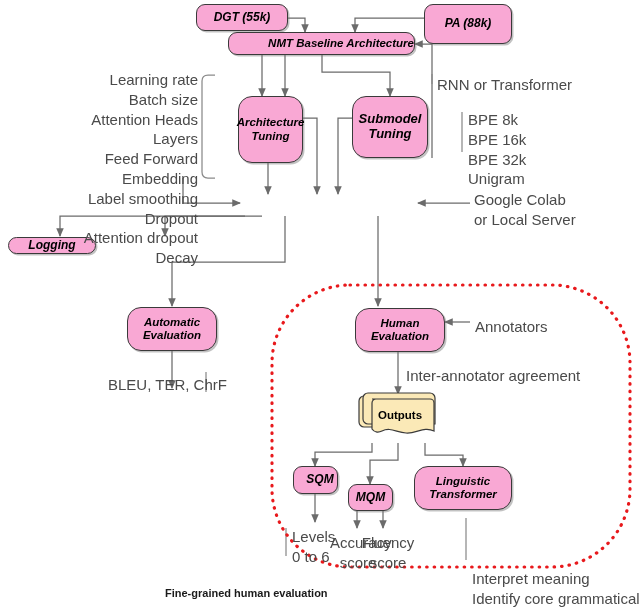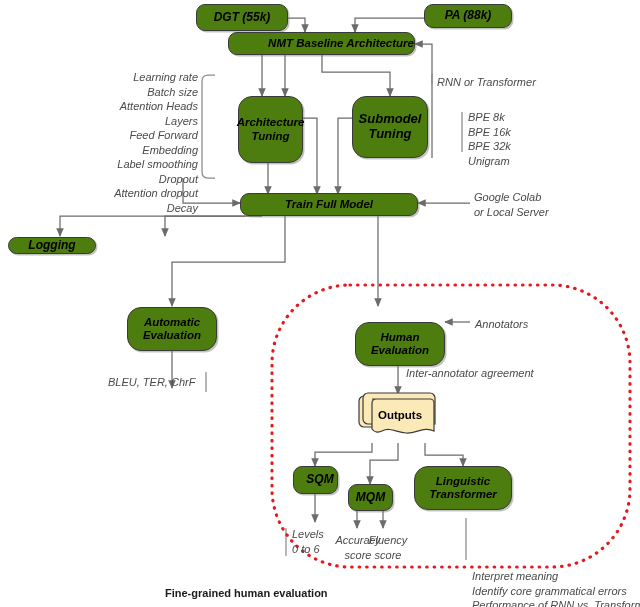--- a/index.html
+++ b/index.html
@@ -2,26 +2,26 @@
 <html><head>
 <meta charset="utf-8">
 <style>
   html,body{margin:0;padding:0;background:#ffffff;}
   body{width:640px;height:607px;position:relative;
        font-family:"Liberation Sans","DejaVu Sans",sans-serif;
        -webkit-font-smoothing:antialiased;}
   #canvas{position:absolute;left:0;top:0;width:640px;height:607px;overflow:hidden;}
   svg.layer{position:absolute;left:0;top:0;width:640px;height:607px;overflow:visible;}
   .node{position:absolute;box-sizing:border-box;
-        background:#4d7c0f;border:1.3px solid #3a3a3a;border-radius:9px;
+        background:#f9a8d4;border:1.3px solid #3a3a3a;border-radius:9px;
         display:flex;align-items:center;justify-content:center;text-align:center;
         font-style:italic;font-weight:bold;color:#000;line-height:1.15;
         box-shadow:1.5px 1.5px 0 rgba(120,120,120,.45);}
   .node.big{border-radius:14px;}
-  .lbl{position:absolute;color:#4a4a4a;font-size:11px;line-height:1.32;white-space:pre;font-style:italic;}
+  .lbl{position:absolute;color:#4a4a4a;font-size:15px;line-height:1.32;white-space:pre;}
   .lbl.c{text-align:center;}
   .lbl.r{text-align:right;}
   .caption{position:absolute;font-weight:bold;color:#1a1a1a;font-size:11px;}
   .docstack{position:absolute;}
   .docstack .lab{position:absolute;left:0;top:0;width:100%;height:100%;
         display:flex;align-items:center;justify-content:center;
         font-weight:bold;font-size:11.5px;color:#000;padding-bottom:6px;box-sizing:border-box;}
 </style>
 </head>
 <body>
@@ -104,53 +104,50 @@
       <path d="M432,74 L432,84" stroke="#8a8a8a"></path>
     </g>
 
     <rect x="272" y="285" width="358" height="282" rx="78" ry="78" fill="none" stroke="#e8191c" stroke-width="3.2" stroke-linecap="round" stroke-dasharray="0.5 7"></rect>
   </svg>
 
   <div class="node" style="left:196px;top:4px;width:92px;height:27px;font-size:12px;">
     <span>DGT (55k)</span>
   </div>
 
-  <div class="node" style="left:424px;top:4px;width:88px;height:24px;font-size:12px;">
+  <div class="node" style="left:424px;top:4px;width:88px;height:40px;font-size:12px;">
     <span>PA (88k)</span>
   </div>
 
   <div class="node" style="left:228px;top:32px;width:187px;height:23px;font-size:11.5px;justify-content:flex-end;">
     <span>NMT Baseline Architecture</span>
   </div>
 
   <div class="node big" style="left:238px;top:96px;width:65px;height:67px;font-size:11.5px;white-space:pre-line;">
     <span>Architecture
 Tuning</span>
   </div>
 
   <div class="node big" style="left:352px;top:96px;width:76px;height:62px;font-size:13px;white-space:pre-line;">
     <span>Submodel
 Tuning</span>
   </div>
 
-  <div class="node" style="left:240px;top:193px;width:178px;height:23px;font-size:11.5px;">
-    <span>Train Full Model</span>
-  </div>
 
   <div class="node" style="left:8px;top:237px;width:88px;height:17px;font-size:12px;">
     <span>Logging</span>
   </div>
 
 
   <div class="node big" style="left:127px;top:307px;width:90px;height:44px;font-size:11.5px;white-space:pre-line;">
     <span>Automatic
 Evaluation</span>
   </div>
 
-  <div class="node big" style="left:355px;top:322px;width:90px;height:44px;font-size:11.5px;white-space:pre-line;">
+  <div class="node big" style="left:355px;top:308px;width:90px;height:44px;font-size:11.5px;white-space:pre-line;">
     <span>Human
 Evaluation</span>
   </div>
 
   <div class="docstack" style="left:358px;top:392px;width:84px;height:52px;">
     <svg width="84" height="52" viewBox="0 0 84 52">
       <g stroke="#3a3a3a" stroke-width="1.2" fill="#fbe9b7">
         <path d="M6,4 h62 a5,5 0 0 1 5,5 v26 h-67 a5,5 0 0 1 -5,-5 v-21 a5,5 0 0 1 5,-5 z"></path>
         <path d="M10,1 h62 a5,5 0 0 1 5,5 v26 h-67 a5,5 0 0 1 -5,-5 v-21 a5,5 0 0 1 5,-5 z"></path>
         <path d="M14,7 h58 a4,4 0 0 1 4,4 v28

